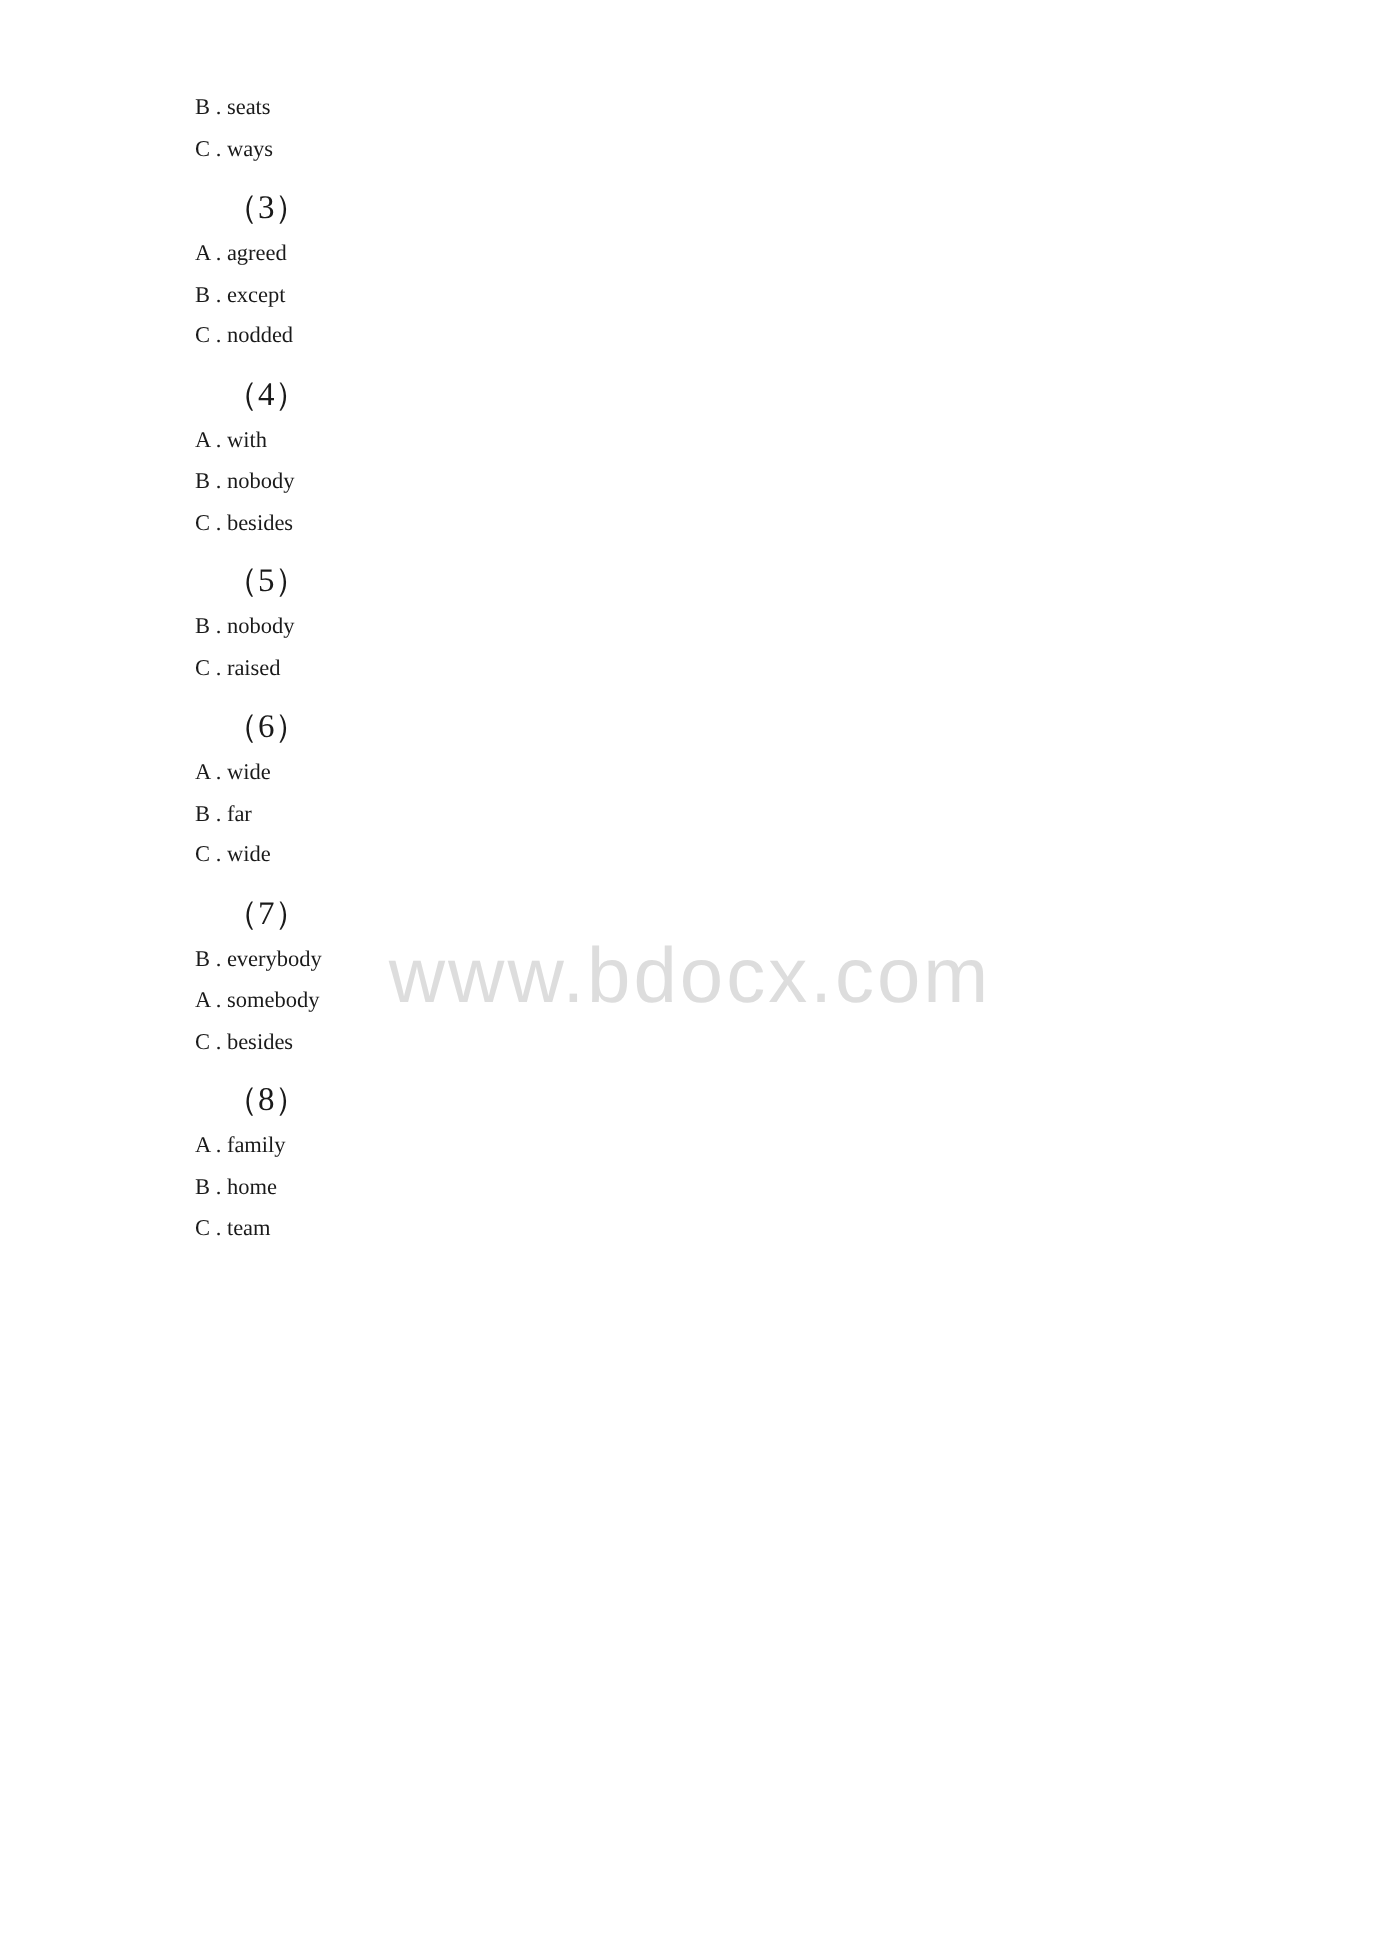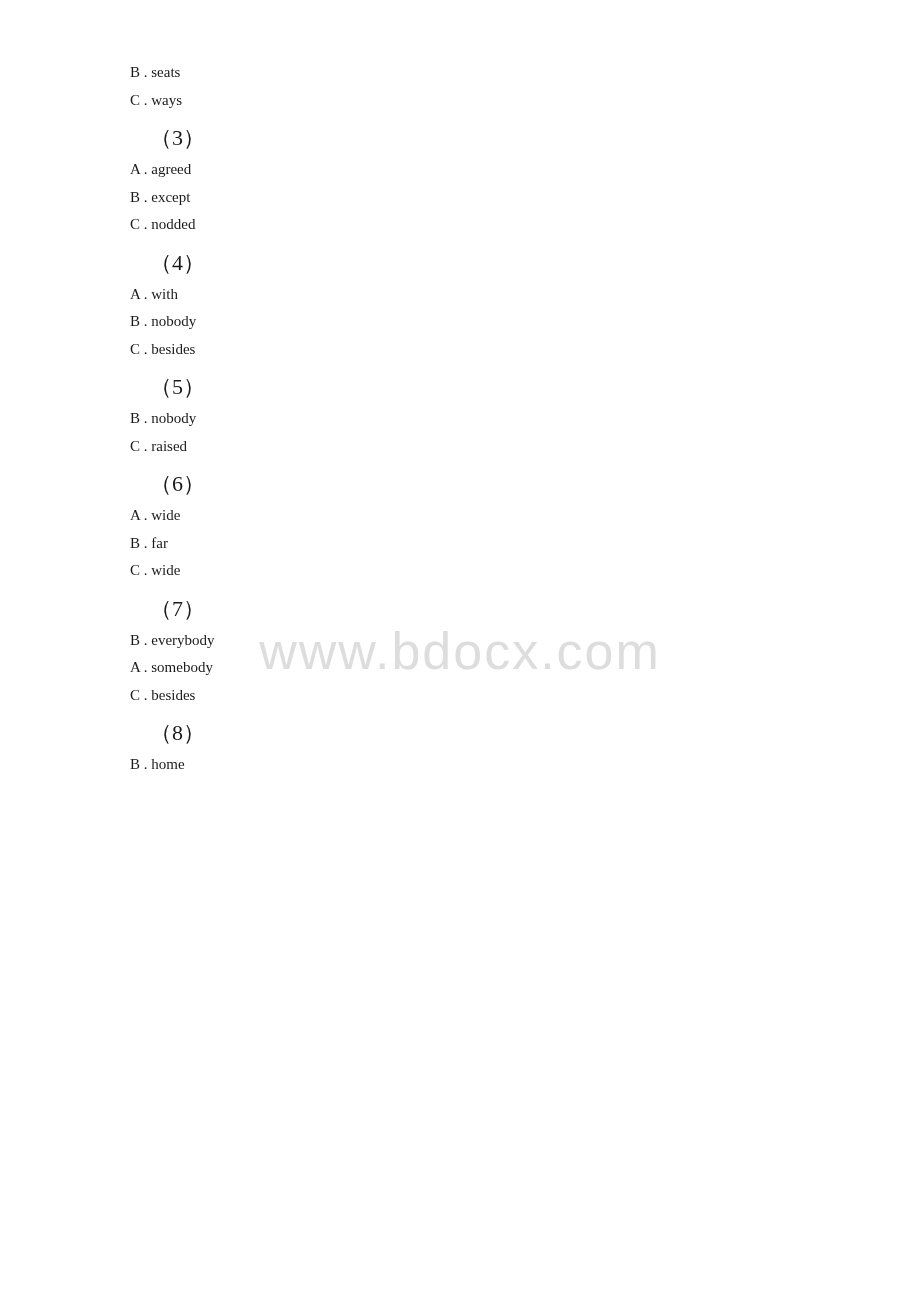--- a/index.html
+++ b/index.html
@@ -85,18 +85,20 @@
 
   <div class="question-group">
     <div class="question-number">（7）</div>
     <div class="option">B . everybody</div>
     <div class="option">A . somebody</div>
     <div class="option">C . besides</div>
   </div>
 
   <div class="question-group">
     <div class="question-number">（8）</div>
+    <div class="option">A . family</div>
     <div class="option">B . home</div>
+    <div class="option">C . team</div>
   </div>
 
 </div>
 
 <div class="watermark">www.bdocx.com</div>
 
 </body></html>

